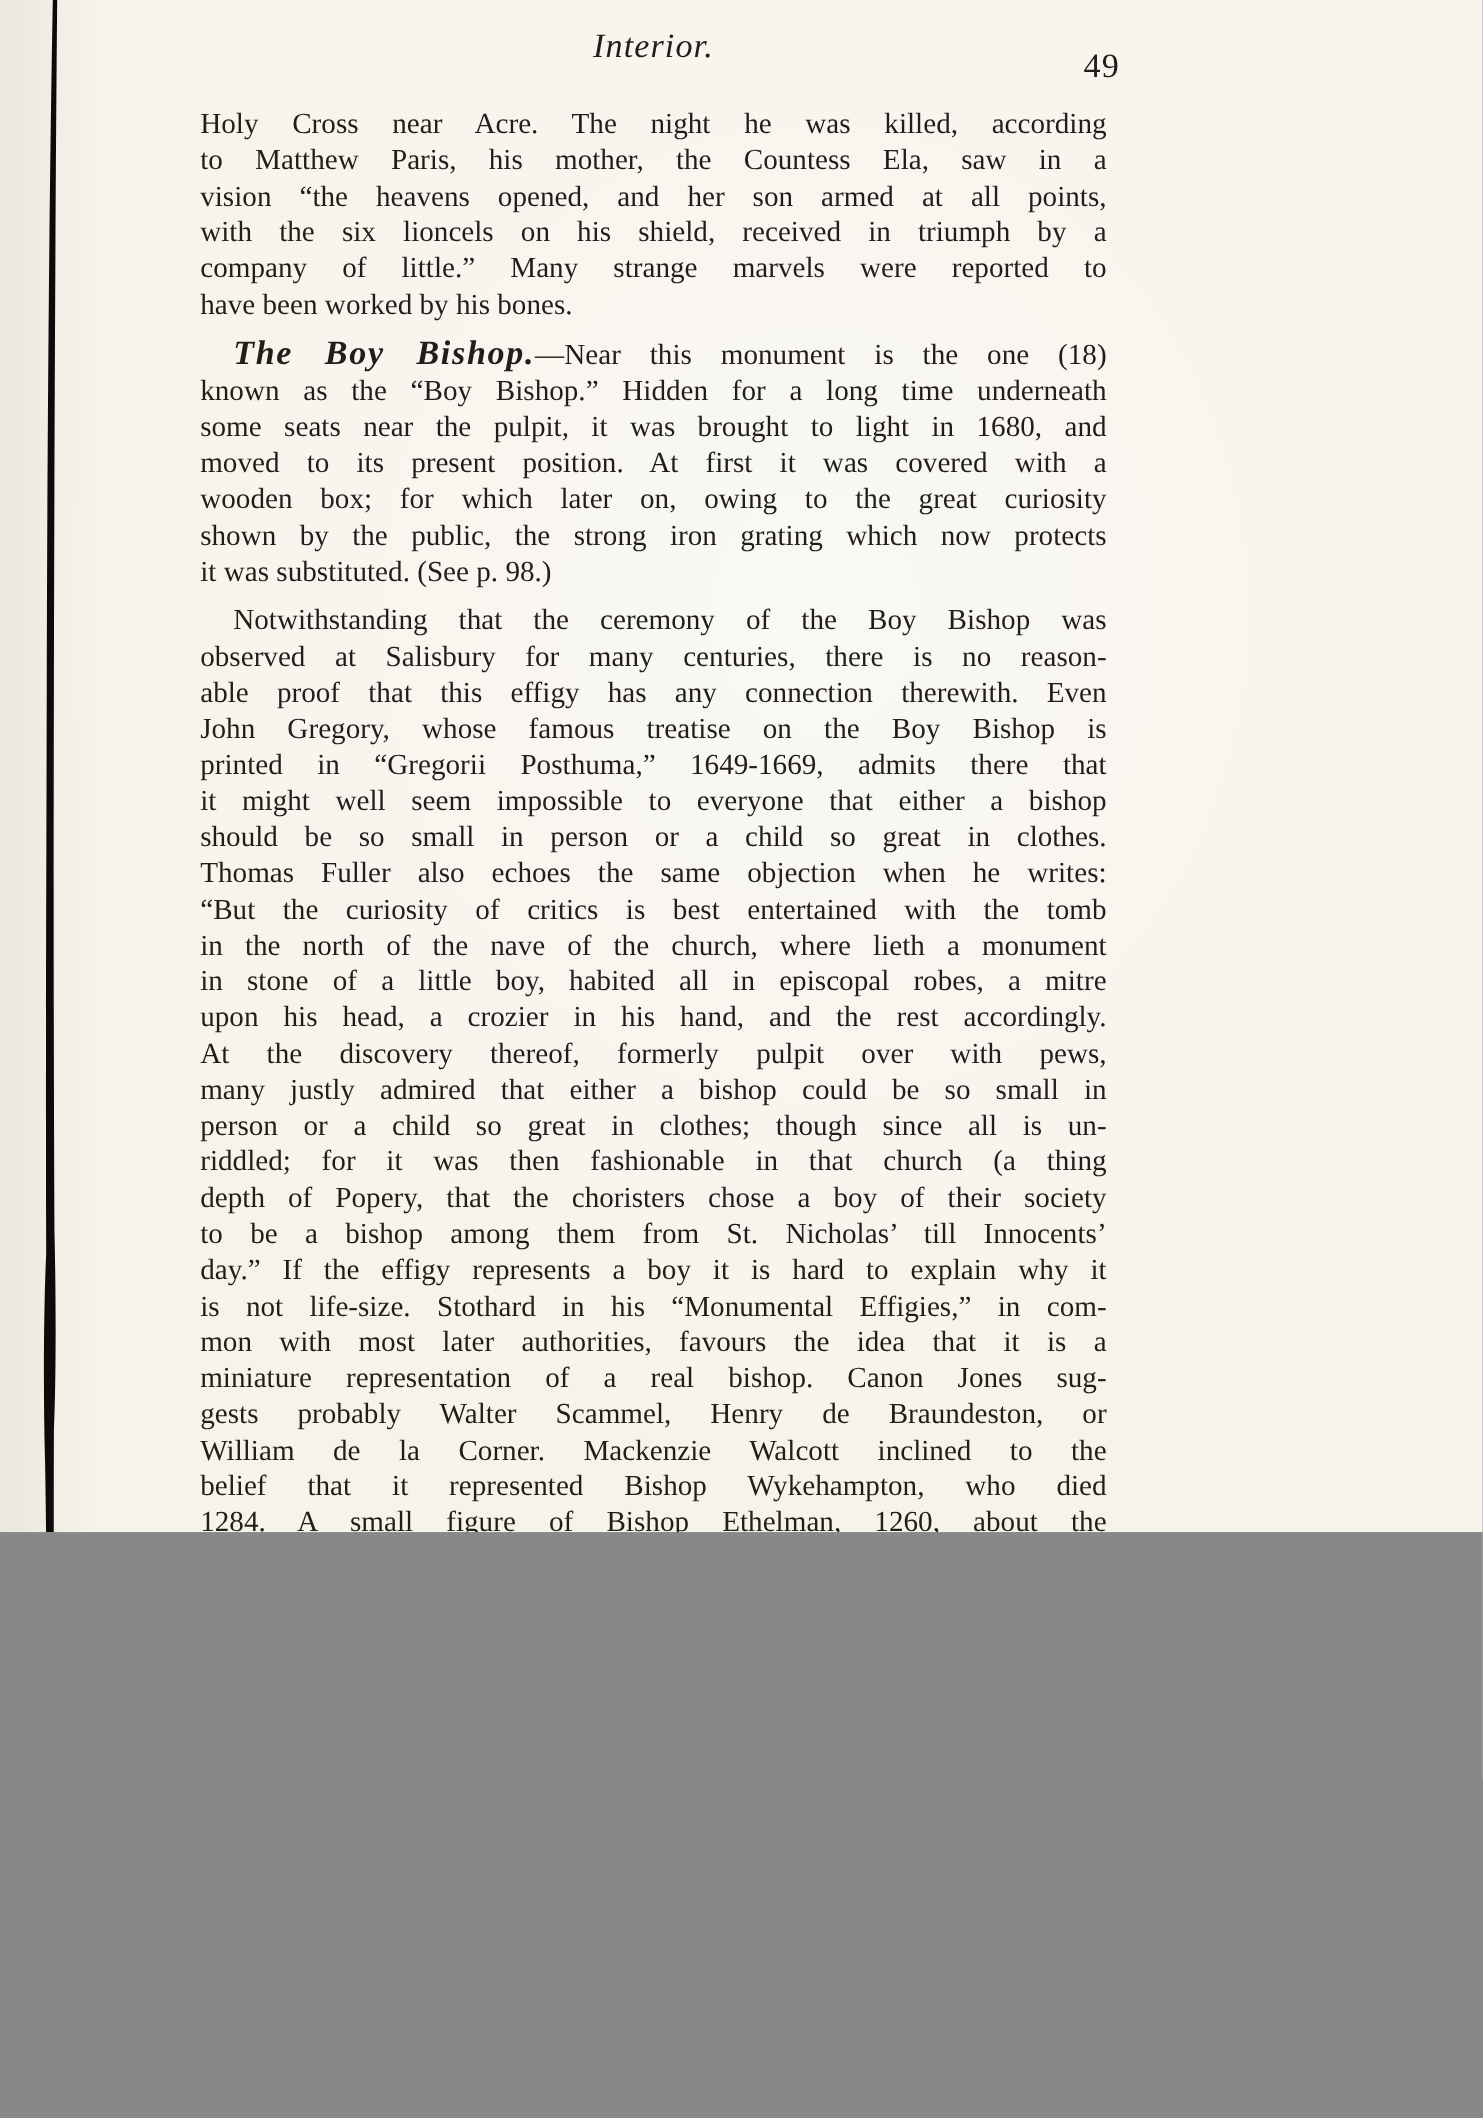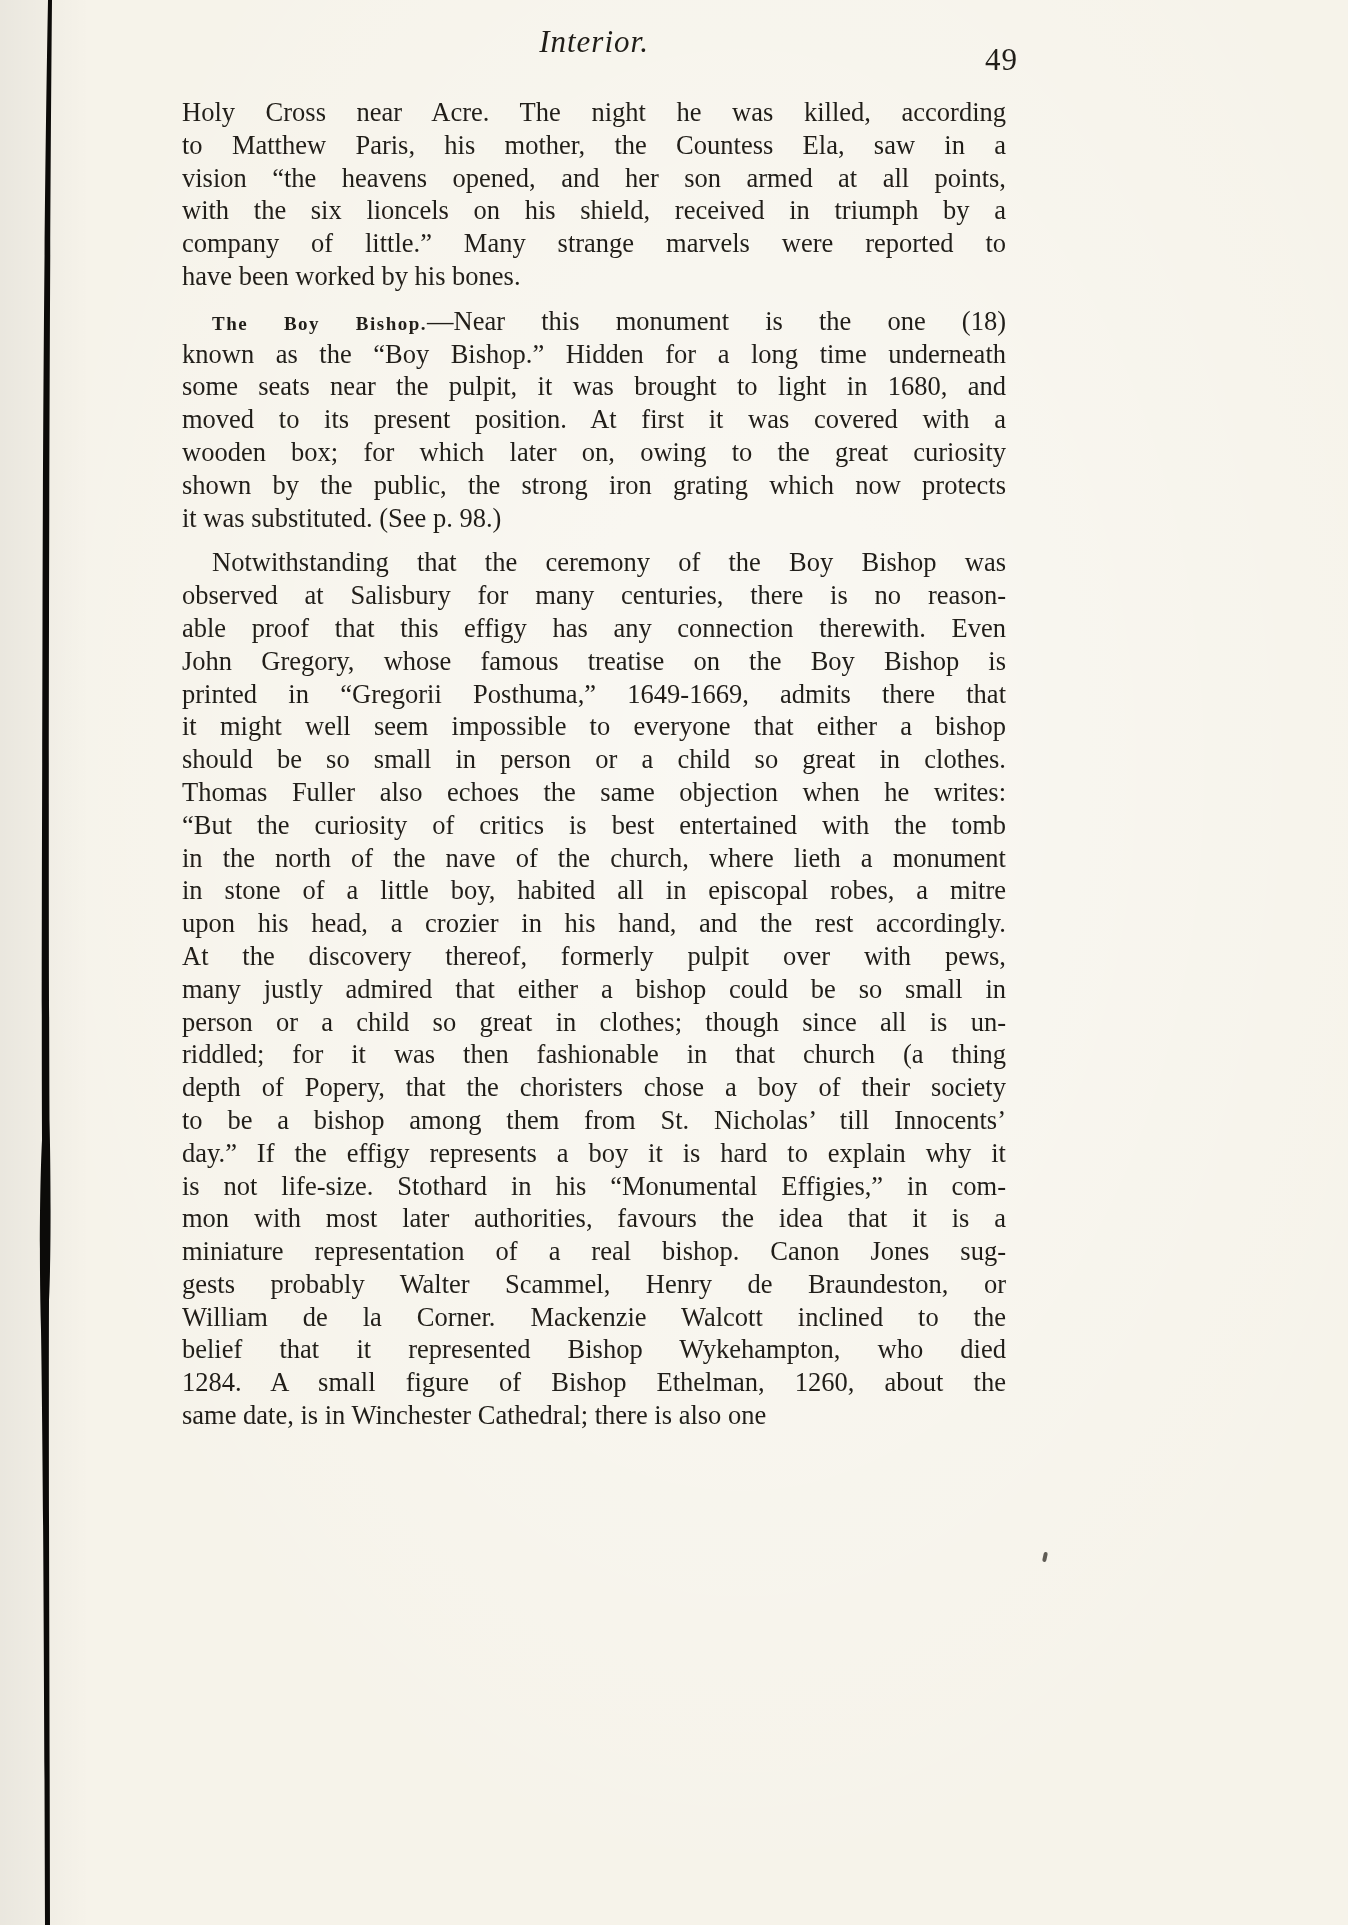--- a/index.html
+++ b/index.html
@@ -2,21 +2,21 @@
 <html style="--paper: #f6f3ea; --ink: #211e19;"><head>
 <meta charset="utf-8">
 <style>
   :root{
     --paper:#f6f3ea;
     --ink:#211e19;
   }
   html,body{margin:0;padding:0;background:#888;}
   .page{
     position:relative;
-    width:1348px;height:1925px;
+    width:1348px;height:1393px;
     background:var(--paper);
     background-image:radial-gradient(ellipse at 55% 40%, rgba(255,255,255,.45), rgba(0,0,0,0) 70%),
                      linear-gradient(90deg, rgba(0,0,0,.05) 0, rgba(0,0,0,0) 90px);
     font-family:"Liberation Serif","DejaVu Serif",serif;
     color:var(--ink);
     overflow:hidden;
   }
   .binding{
     position:absolute;left:36px;top:0;width:26px;height:1925px;
   }
@@ -38,23 +38,24 @@
   .para{margin:12px;}
   .para.indent .line:first-child{text-indent:30px;}
   .line{
     text-align:justify;
     text-align-last:justify;
     white-space:normal;
   }
   .line.last{text-align-last:left;}
   .lead{
     font-weight:700;
-    font-size:19px;
+    font-size:31px;
     line-height:1;
     letter-spacing:1.5px;
+    font-style:italic;
   }
   .speck{
     position:absolute;left:1043px;top:1552px;
     width:4px;height:10px;border-radius:2px;
     background:#3a362f;transform:rotate(12deg);opacity:.8;
   }
 </style>
 </head>
 <body>
 

